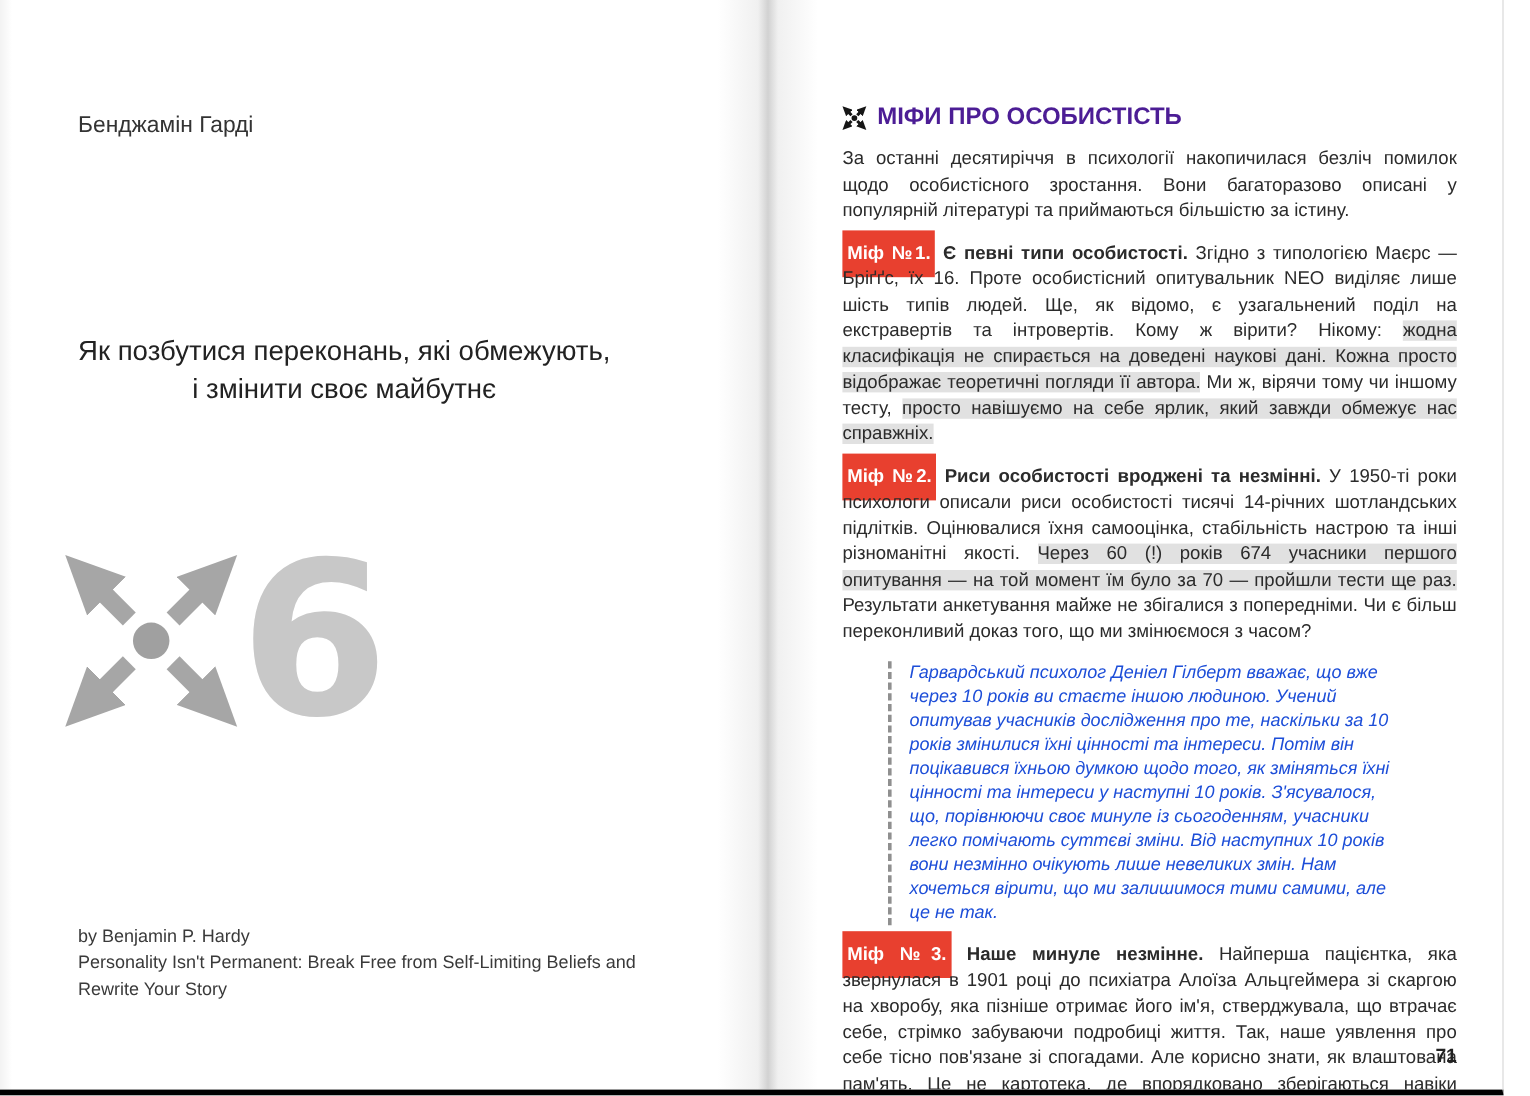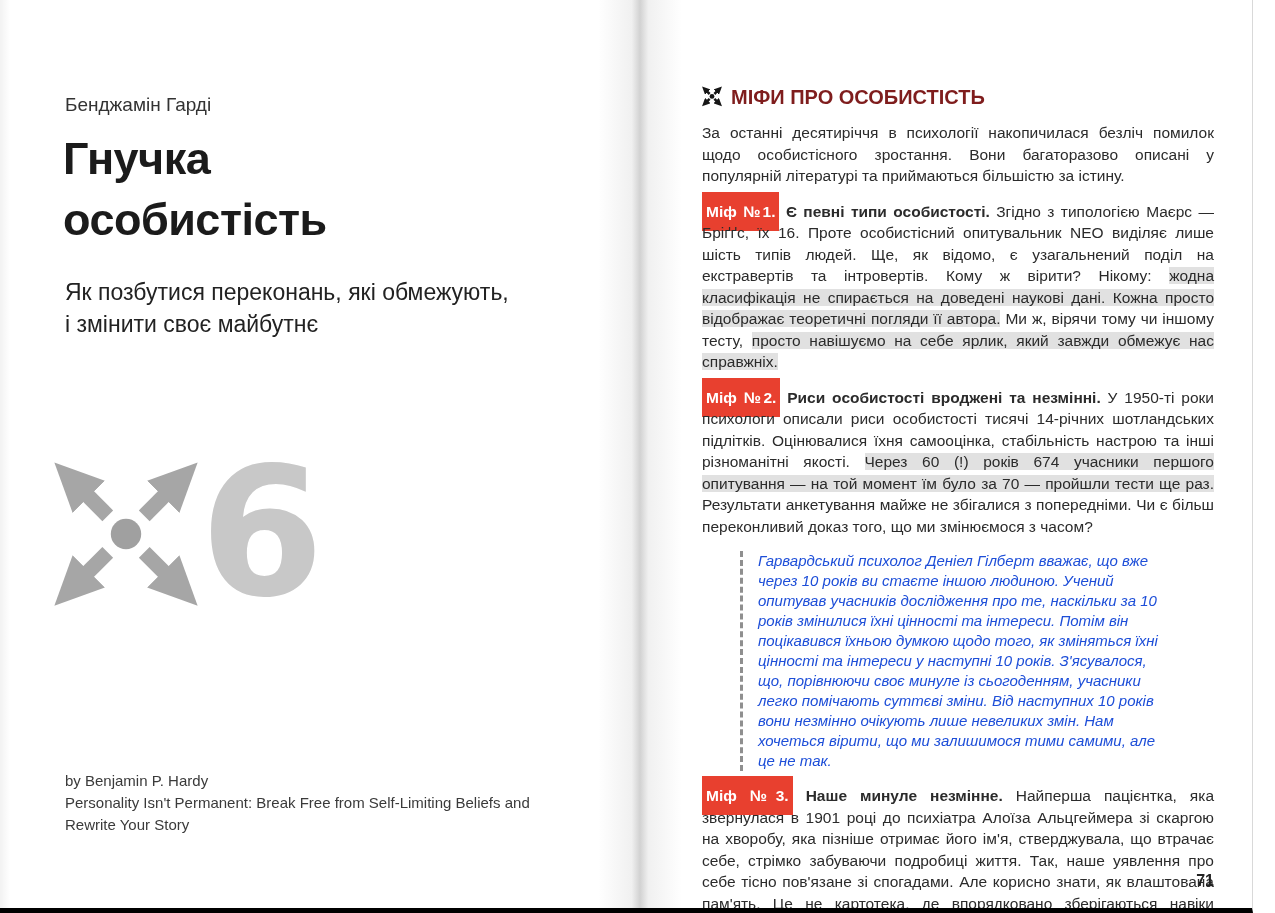--- a/index.html
+++ b/index.html
@@ -14,51 +14,50 @@
   .fold { position:absolute; left:598px; top:0; width:84px; height:100%;
     background:linear-gradient(to right, rgba(255,255,255,0), rgba(110,110,110,0.10) 40%,
     rgba(80,80,80,0.26) 50%, rgba(110,110,110,0.10) 60%, rgba(255,255,255,0)); }
 
   
   .page-left { position:absolute; left:0; top:0; width:630px; height:100%; }
   .author { position:absolute; left:65px; top:94px; font-size:19px; color:#333; }
   .title { position:absolute; left:63px; top:128px; margin:0; font-size:45px;
     line-height:61px; font-weight:700; color:#1b1b1b; letter-spacing:-0.5px; }
   .subtitle { position:absolute; left:65px; top:276px; font-size:23px;
-    line-height:32px; color:#222; }
+    line-height:32px; color:#222;text-align:center; }
   .graphic { position:absolute; left:50px; top:452px; display:flex; align-items:center; }
   .big-number { font-family:"DejaVu Sans", sans-serif; font-size:178px; line-height:160px;
     font-weight:700; color:#c8c8c8; margin-left:-2px; }
   .footer { position:absolute; left:65px; top:770px; width:505px; font-size:15px;
     line-height:22px; color:#3a3a3a; }
 
   
   .page-right { position:absolute; left:702px; top:0; width:512px; height:100%; color:#2b2b2b; }
-  .heading { position:absolute; left:0; top:86px; display:flex; 
-    gap:9px; font-size:20px; font-weight:700; color:#7f1d1d; }
+  .heading { position:absolute; left:0; top:86px; display:flex; align-items:center;
+    gap:9px; font-size:20px; font-weight:700; color:#4c1d95; }
   .sections { position:absolute; left:0; top:122px; width:512px; }
   .paragraph { font-size:15.5px; line-height:21.5px; text-align:justify; margin:0 0 14px; }
   .quote { font-size:15px; line-height:20px; font-style:italic; color:#1d4ed8;
     margin:6px 0 14px 38px; padding-left:15px; border-left:3px dashed #8f8f8f;
     width:400px; text-align:left; }
   .run-label { background:#e8402f; color:#ffffff; font-weight:700; padding:11px 4px; }
   .run-bold { font-weight:700; }
   .run-highlight { background:#e1e1e1; box-decoration-break:clone; }
   .page-number { position:absolute; right:0; top:872px; font-size:16px; font-weight:700; color:#222; }
 </style>
 </head>
 <body>
 
 <div class="book">
   <div class="edge-left"></div>
 
   <div class="page-left">
     <div class="author">Бенджамін Гарді</div>
 
-    <h1 class="title"><span>Гнучка</span><br><span>особистість</span></h1>
 
     <div class="subtitle"><span>Як позбутися переконань, які обмежують,</span><br><span>і змінити своє майбутнє</span></div>
 
     <div class="graphic">
       <span>
         <svg width="152" height="158" viewBox="0 0 150 150" style="overflow:visible">
           <defs>
             <marker id="ahg" markerWidth="3.4" markerHeight="3" refX="0.4" refY="1.5" orient="auto">
               <path d="M0,0 L3.2,1.5 L0,3 Z" fill="#a6a6a6"></path>
             </marker>

